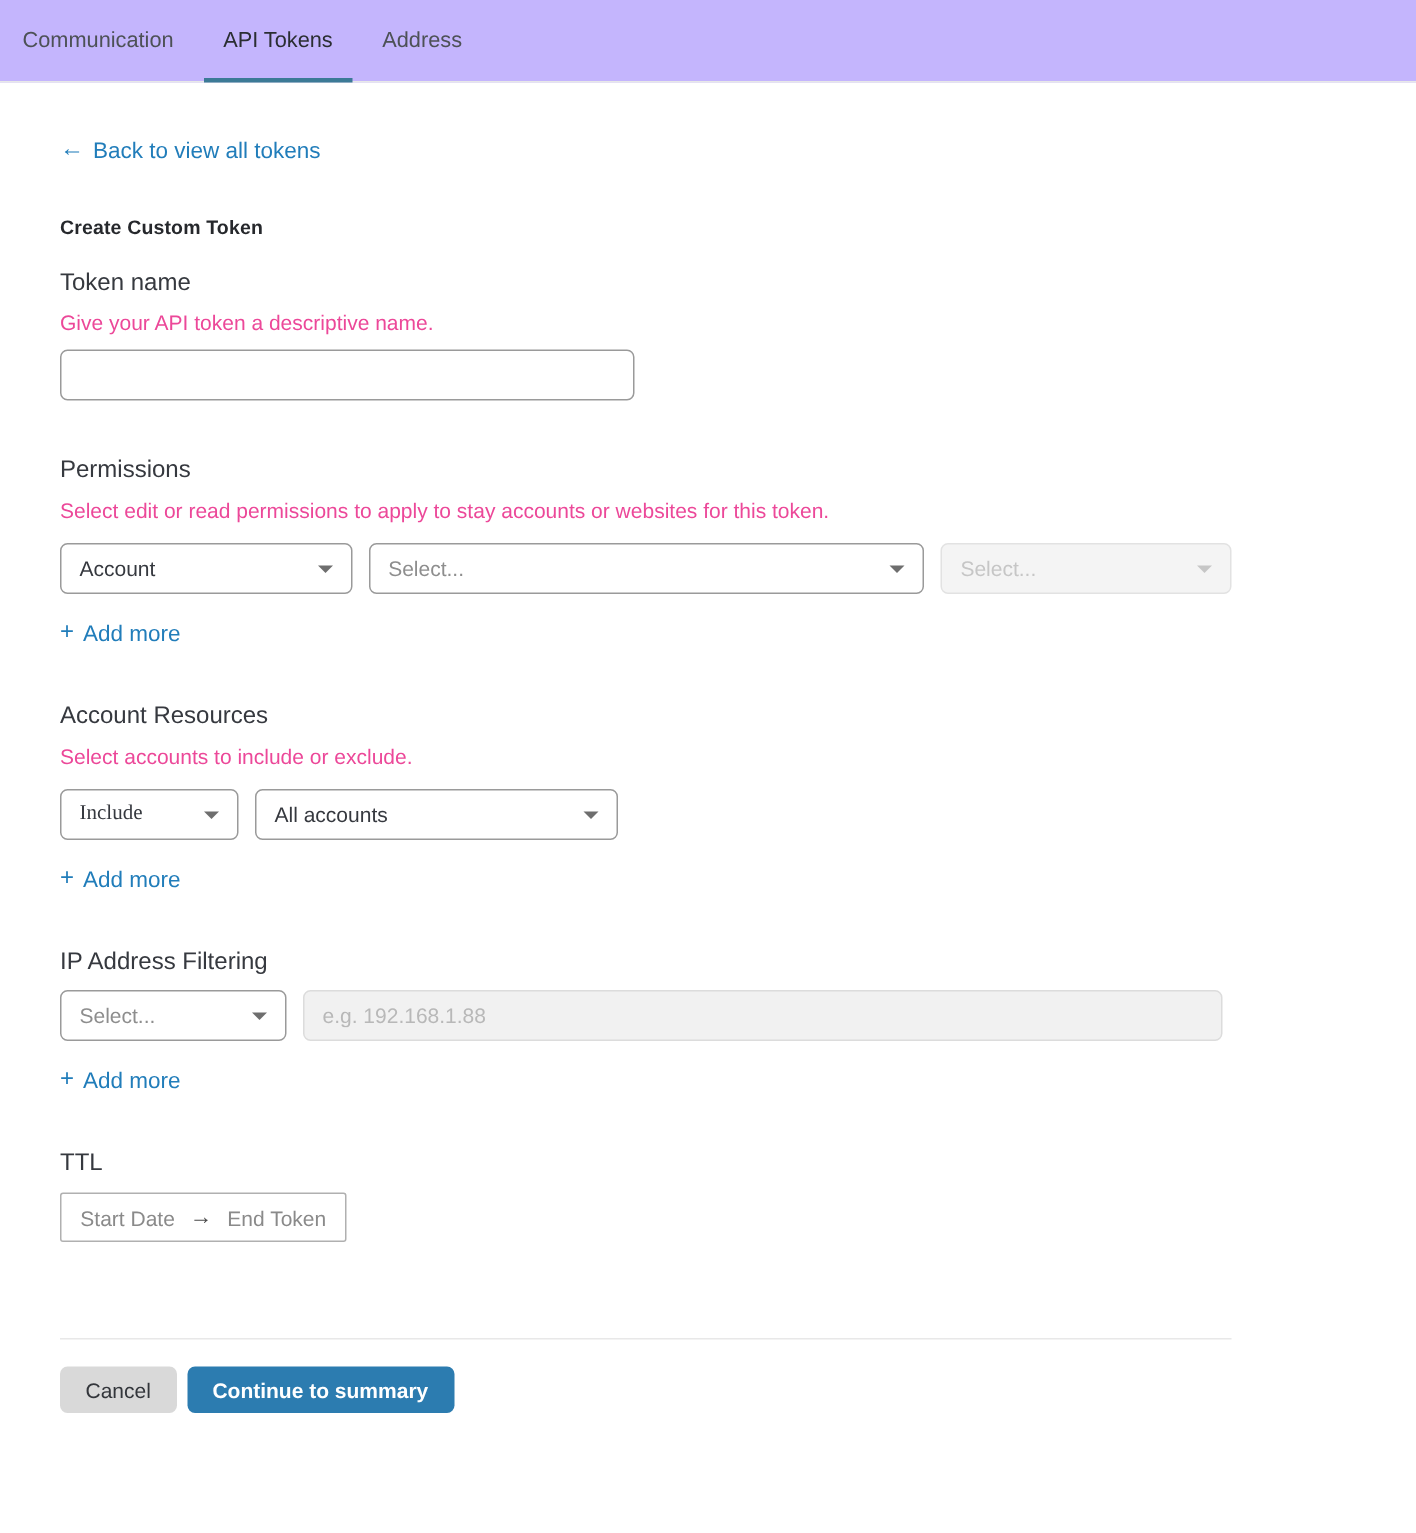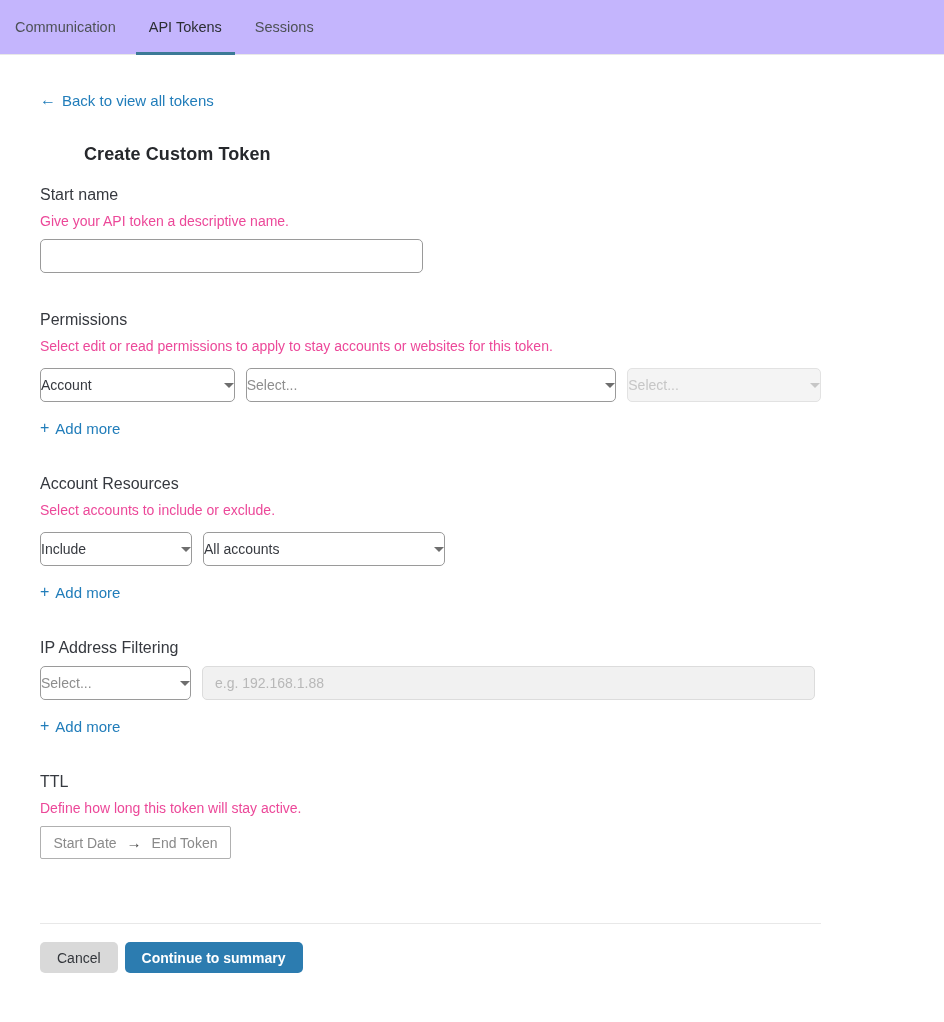--- a/index.html
+++ b/index.html
@@ -54,25 +54,24 @@
     gap: 6px;
     font-size: 15px;
     color: #217dba;
     cursor: pointer;
     text-decoration: none;
   }
   .back-link .arrow { font-size: 16px; }
 
   h1.page-title {
     margin-top: 35px;
-    font-size: 18px;
+    font-size: 13px;
     font-weight: 700;
     color: #26282c;
     letter-spacing: 0.1px;
-    margin-left: 44px;
   }
 
   .section-title { font-size: 16px; font-weight: 400; color: #36393f; }
   .section-desc  { font-size: 14px; color: #ec4899; margin-top: 9px; }
 
   .sec-token { margin-top: 21px; }
   .sec { margin-top: 38px; }
 
   .text-input {
     margin-top: 10px;
@@ -92,21 +91,21 @@
   .controls-row { margin-top: 14px; display: flex; gap: 11px; }
 
   .select {
     height: 34px;
     border: 1px solid #9a9a9a;
     border-radius: 5px;
     background: #fff;
     display: flex;
     align-items: center;
     justify-content: space-between;
-    padding: 0 0;
+    padding: 0 12px;
     font-size: 14px;
     cursor: pointer;
   }
   .select .sel-text { color: #36393f; }
   .select .sel-text.placeholder { color: #8e8e8e; }
   .chev {
     width: 0; height: 0;
     border-left: 5px solid transparent;
     border-right: 5px solid transparent;
     border-top: 5px solid #6e6e6e;
@@ -117,21 +116,21 @@
     background: #f4f4f4;
     border-color: #e2e2e2;
     cursor: default;
   }
   .select.disabled .sel-text { color: #c6c6c6; }
   .select.disabled .chev { border-top-color: #c6c6c6; }
 
   .w-scope    { width: 195px; }
   .w-group    { width: 371px; }
   .w-perm     { width: 194px; }
-  .w-include  { width: 152px; }
+  .w-include  { width: 119px; font-family: Liberation Serif, serif; }
   .w-accounts { width: 242px; }
   .w-operator { width: 151px; }
 
   .add-more {
     margin-top: 17px;
     display: inline-flex;
     align-items: center;
     gap: 6px;
     font-size: 15px;
     color: #217dba;
@@ -197,37 +196,37 @@
   }
   .btn-cancel { background: #d9d9d9; color: #33363b; }
   .btn-continue { background: #2c7cb0; color: #ffffff; font-weight: 700; }
 </style>
 </head>
 <body>
 
 <div class="tabbar">
   <div class="tab">Communication</div>
   <div class="tab active">API Tokens</div>
-  <div class="tab">Sessions</div>
+  <div class="tab">Address</div>
 </div>
 
 <div class="content">
 
   
   <a class="back-link">
     <span class="arrow">←</span>
     <span>Back to view all tokens</span>
   </a>
 
   
   <h1 class="page-title">Create Custom Token</h1>
 
   
   <div class="sec-token">
-    <div class="section-title">Start name</div>
+    <div class="section-title">Token name</div>
     <div class="section-desc">Give your API token a descriptive name.</div>
     <input class="text-input" type="text" value="" style="">
   </div>
 
   
   <div class="sec">
     <div class="section-title">Permissions</div>
     <div class="section-desc">Select edit or read permissions to apply to stay accounts or websites for this token.</div>
     <div class="controls-row">
       <div class="select w-scope">
@@ -281,21 +280,20 @@
     </div>
     <div class="add-more">
       <span class="plus">+</span>
       <span>Add more</span>
     </div>
   </div>
 
   
   <div class="sec">
     <div class="section-title">TTL</div>
-    <div class="section-desc">Define how long this token will stay active.</div>
     <div class="daterange">
       <span class="dr-ph">Start Date</span>
       <span class="dr-arrow">→</span>
       <span class="dr-ph">End Token</span>
     </div>
   </div>
 
   
   <div class="footer-divider"></div>
   <div class="footer-actions">

